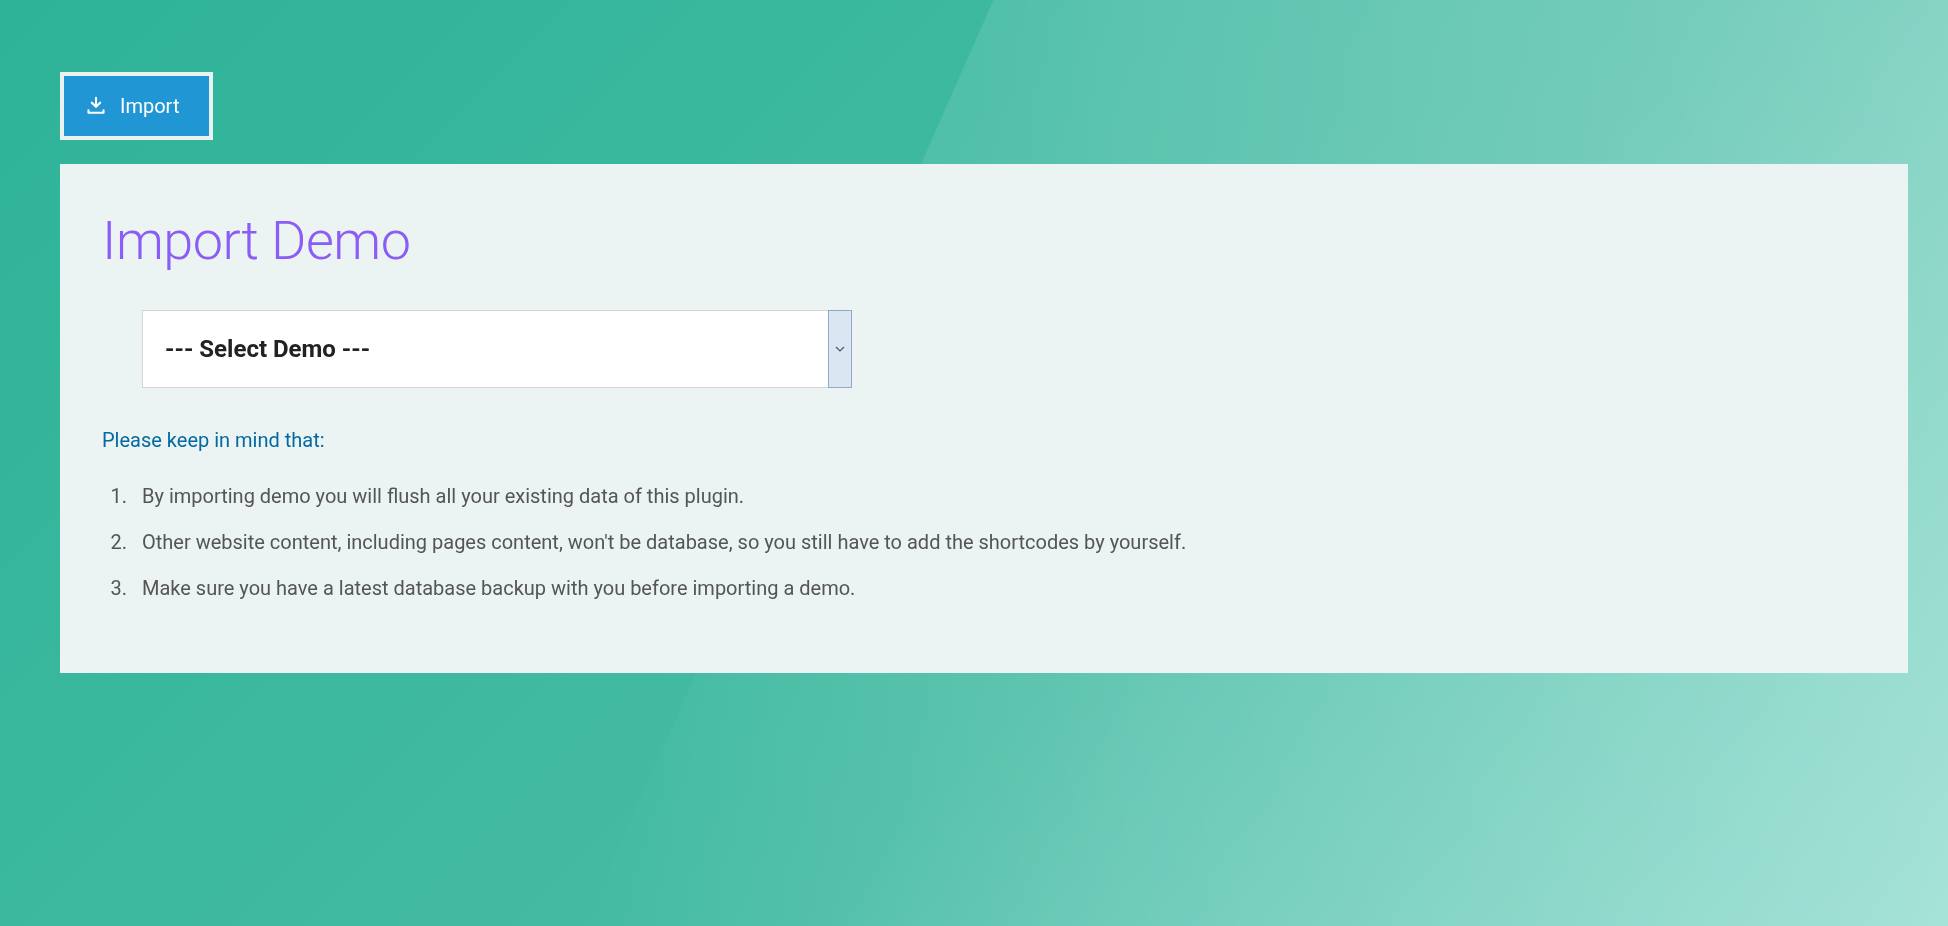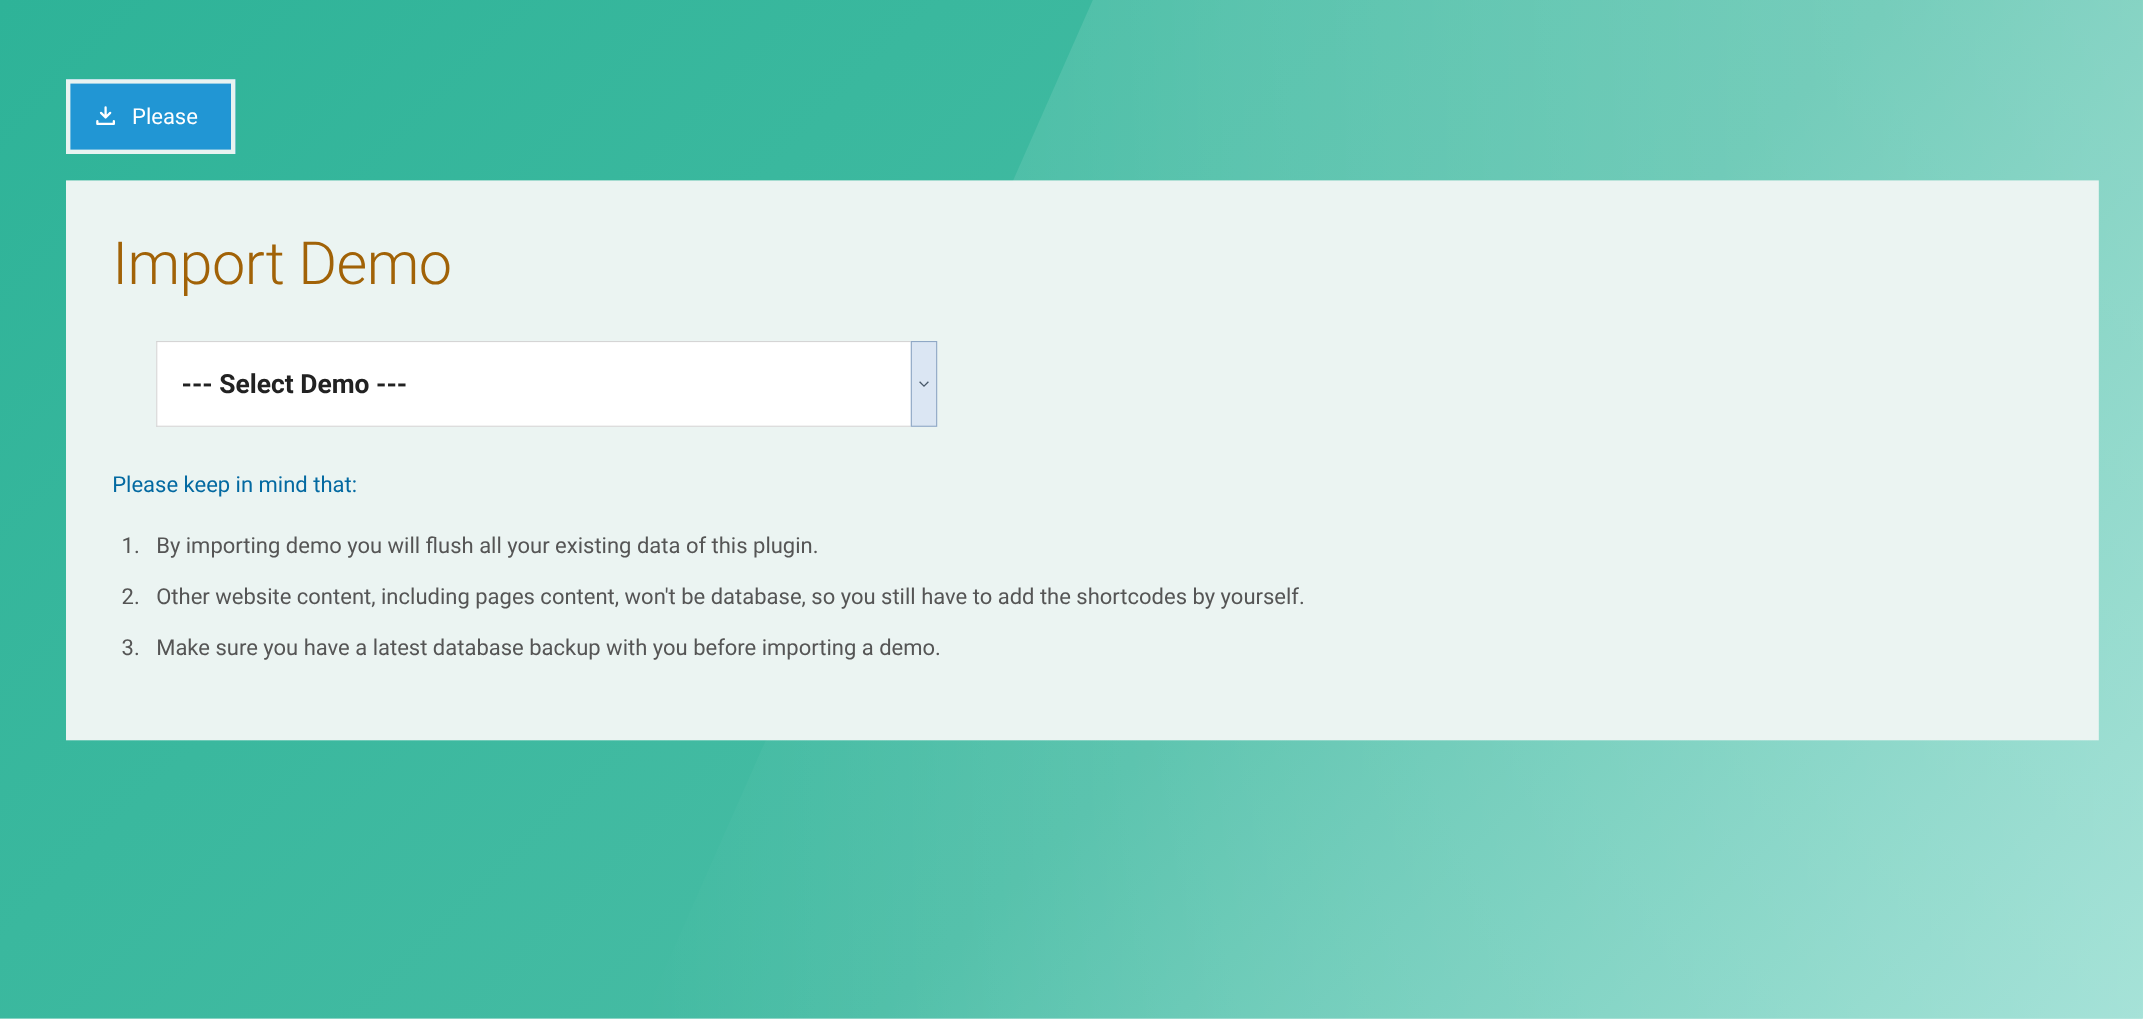--- a/index.html
+++ b/index.html
@@ -65,21 +65,21 @@
       left: 60px;
       right: 40px;
       background: #ebf4f2;
       padding: 45px 42px 55px 42px;
       z-index: 5;
     }
     
     .page-title {
       font-size: 54px;
       font-weight: 300;
-      color: #a16207;
+      color: #8b5cf6;
       margin-bottom: 38px;
       letter-spacing: -0.5px;
     }
     
     .controls-row {
       display: flex;
       align-items: stretch;
       gap: 8px;
       margin-bottom: 40px;
       padding-left: 40px;
@@ -155,21 +155,21 @@
 <body>
 
 <div class="tab-bar">
   <div class="tab">
     <span class="tab-icon">
       <svg width="20" height="20" viewBox="0 0 24 24" fill="currentColor">
         <path d="M12 2 L12 13 M12 13 L7 8 M12 13 L17 8" stroke="currentColor" stroke-width="2.5" fill="none" stroke-linecap="round" stroke-linejoin="round"></path>
         <path d="M3 17 L3 20 L21 20 L21 17" stroke="currentColor" stroke-width="2.5" fill="none" stroke-linecap="round" stroke-linejoin="round"></path>
       </svg>
     </span>
-    <span class="tab-label">Please</span>
+    <span class="tab-label">Import</span>
   </div>
 </div>
 
 <div class="panel">
   <h1 class="page-title">Import Demo</h1>
 
   <div class="controls-row">
     <div class="select-wrap">
       <div class="select-input">--- Select Demo ---</div>
       <div class="select-chevron">

